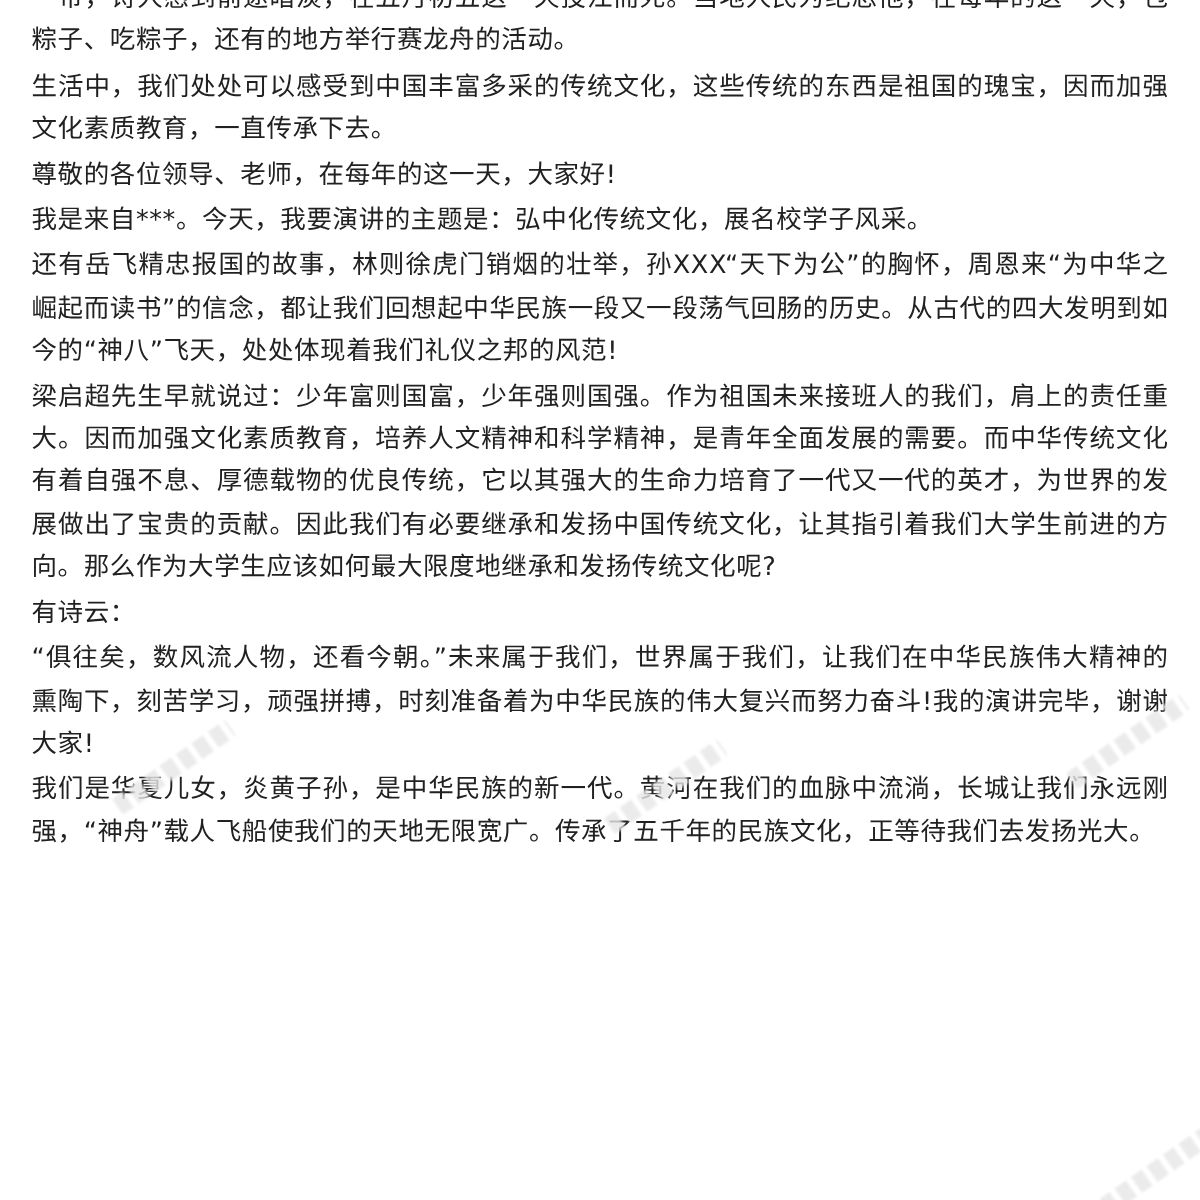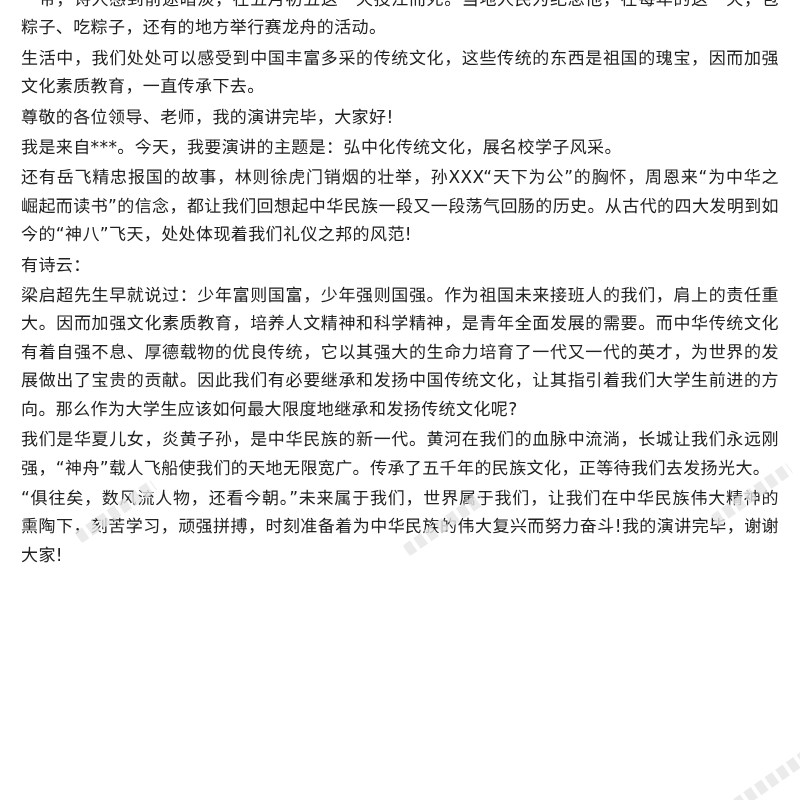--- a/index.html
+++ b/index.html
@@ -54,27 +54,27 @@
   .wm-4 { left: 728px; top: 772px; }
 </style>
 </head>
 <body>
 
 <div class="page">
 
   <div class="content">
     <p>一带，诗人感到前途暗淡，在五月初五这一天投江而死。当地人民为纪念他，在每年的这一天，包粽子、吃粽子，还有的地方举行赛龙舟的活动。</p>
     <p>生活中，我们处处可以感受到中国丰富多采的传统文化，这些传统的东西是祖国的瑰宝，因而加强文化素质教育，一直传承下去。</p>
-    <p>尊敬的各位领导、老师，我的演讲完毕，大家好!</p>
+    <p>尊敬的各位领导、老师，在每年的这一天，大家好!</p>
     <p>我是来自***。今天，我要演讲的主题是：弘中化传统文化，展名校学子风采。</p>
     <p>还有岳飞精忠报国的故事，林则徐虎门销烟的壮举，孙XXX“天下为公”的胸怀，周恩来“为中华之崛起而读书”的信念，都让我们回想起中华民族一段又一段荡气回肠的历史。从古代的四大发明到如今的“神八”飞天，处处体现着我们礼仪之邦的风范!</p>
+    <p>梁启超先生早就说过：少年富则国富，少年强则国强。作为祖国未来接班人的我们，肩上的责任重大。因而加强文化素质教育，培养人文精神和科学精神，是青年全面发展的需要。而中华传统文化有着自强不息、厚德载物的优良传统，它以其强大的生命力培育了一代又一代的英才，为世界的发展做出了宝贵的贡献。因此我们有必要继承和发扬中国传统文化，让其指引着我们大学生前进的方向。那么作为大学生应该如何最大限度地继承和发扬传统文化呢?</p>
     <p>有诗云：</p>
-    <p>梁启超先生早就说过：少年富则国富，少年强则国强。作为祖国未来接班人的我们，肩上的责任重大。因而加强文化素质教育，培养人文精神和科学精神，是青年全面发展的需要。而中华传统文化有着自强不息、厚德载物的优良传统，它以其强大的生命力培育了一代又一代的英才，为世界的发展做出了宝贵的贡献。因此我们有必要继承和发扬中国传统文化，让其指引着我们大学生前进的方向。那么作为大学生应该如何最大限度地继承和发扬传统文化呢?</p>
+    <p>“俱往矣，数风流人物，还看今朝。”未来属于我们，世界属于我们，让我们在中华民族伟大精神的熏陶下，刻苦学习，顽强拼搏，时刻准备着为中华民族的伟大复兴而努力奋斗!我的演讲完毕，谢谢大家!</p>
     <p>我们是华夏儿女，炎黄子孙，是中华民族的新一代。黄河在我们的血脉中流淌，长城让我们永远刚强，“神舟”载人飞船使我们的天地无限宽广。传承了五千年的民族文化，正等待我们去发扬光大。</p>
-    <p>“俱往矣，数风流人物，还看今朝。”未来属于我们，世界属于我们，让我们在中华民族伟大精神的熏陶下，刻苦学习，顽强拼搏，时刻准备着为中华民族的伟大复兴而努力奋斗!我的演讲完毕，谢谢大家!</p>
   </div>
 
   <div class="watermark wm-1"></div>
   <div class="watermark wm-2"></div>
   <div class="watermark wm-3"></div>
   <div class="watermark wm-4"></div>
 
 </div>
 
 </body></html>

